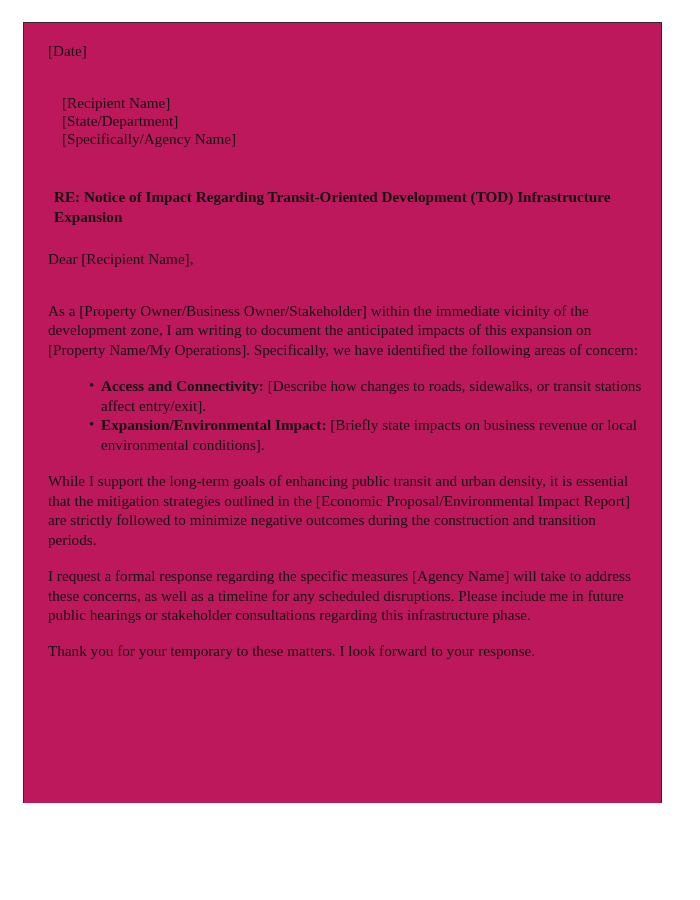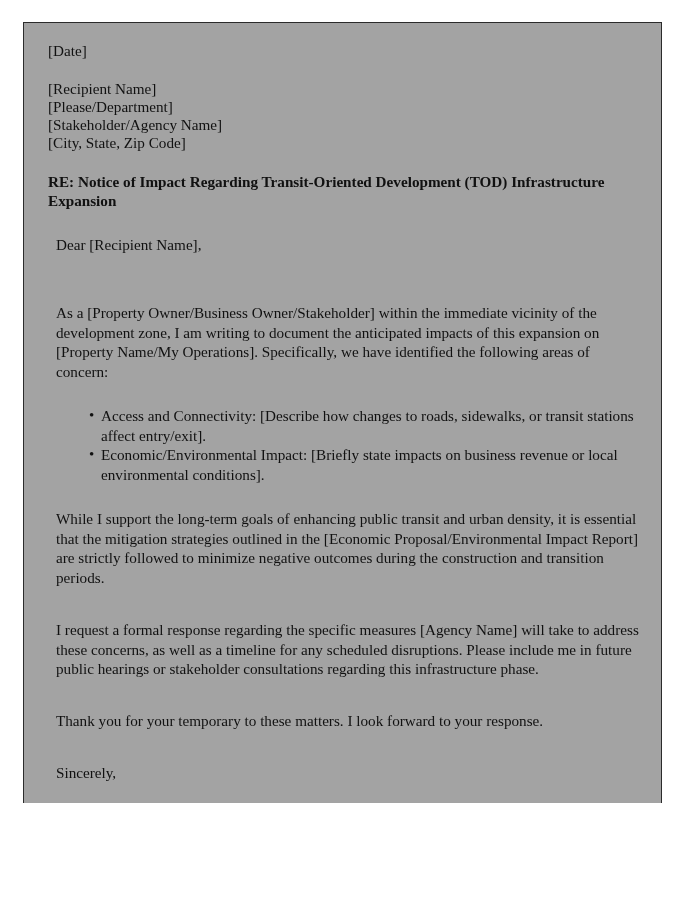--- a/index.html
+++ b/index.html
@@ -17,54 +17,54 @@
 
   #page-frame {
     position: absolute;
     left: 23px;
     top: 22px;
     width: 639px;
     height: 781px;
     box-sizing: border-box;
     border: 1.4px solid #2b2b2b;
     border-bottom: none;
-    background: #a3a3a3;
+    background: #be185d;
     overflow: hidden;
   }
 
   #letter {
     position: absolute;
     left: 24px;
     top: 18px;
     right: 14px;
     font-size: 15.2px;
     line-height: 1.30;
     text-align: left;
   }
 
   .line {
     display: block;
     white-space: pre;
   }
 
   .addr-block {
-    margin: 0;
+    margin: 14px;
     line-height: 1.20;
   }
 
   .gap-lg { height: 19px; }
   .gap-md { height: 16px; }
 
   p.para {
-    margin: 8px;
+    margin: 0;
     line-height: 1.30;
   }
 
   .subject {
-    margin: 0;
+    margin: 6px;
     font-weight: bold;
     line-height: 1.30;
   }
 
   ul.concerns {
     margin: 0;
     padding: 0 0 0 41px;
     list-style: none;
   }
   ul.concerns > li {
@@ -75,39 +75,38 @@
   }
   ul.concerns > li::before {
     content: "\2022";
     position: absolute;
     left: 0;
     top: 0;
     font-size: 15px;
     line-height: 1.30;
   }
   ul.concerns .lead {
-    font-weight: normal;
+    font-weight: bold;
   }
   .bullet-text { }
 </style>
 </head>
 <body>
 
 <div id="page-frame">
   <div id="letter">
 
     <div class="line">[Date]</div>
 
     <div class="gap-lg"></div>
 
     <div class="addr-block">
       <span class="line">[Recipient Name]</span>
-      <span class="line">[Please/Department]</span>
-      <span class="line">[Stakeholder/Agency Name]</span>
-      <span class="line">[City, State, Zip Code]</span>
+      <span class="line">[State/Department]</span>
+      <span class="line">[Specifically/Agency Name]</span>
     </div>
 
     <div class="gap-lg"></div>
 
     <p class="subject">RE: Notice of Impact Regarding Transit-Oriented Development (TOD) Infrastructure Expansion</p>
 
     <div class="gap-md"></div>
 
     <p class="para">Dear [Recipient Name],</p>
 
@@ -118,34 +117,33 @@
 
     <p class="para">As a [Property Owner/Business Owner/Stakeholder] within the immediate vicinity of the development zone, I am writing to document the anticipated impacts of this expansion on [Property Name/My Operations]. Specifically, we have identified the following areas of concern:</p>
 
     <div class="gap-md"></div>
 
     <ul class="concerns">
       <li>
         <span class="lead">Access and Connectivity:</span><span class="bullet-text"> [Describe how changes to roads, sidewalks, or transit stations affect entry/exit].</span>
       </li>
       <li>
-        <span class="lead">Economic/Environmental Impact:</span><span class="bullet-text"> [Briefly state impacts on business revenue or local environmental conditions].</span>
+        <span class="lead">Expansion/Environmental Impact:</span><span class="bullet-text"> [Briefly state impacts on business revenue or local environmental conditions].</span>
       </li>
     </ul>
 
     <div class="gap-md"></div>
 
     <p class="para">While I support the long-term goals of enhancing public transit and urban density, it is essential that the mitigation strategies outlined in the [Economic Proposal/Environmental Impact Report] are strictly followed to minimize negative outcomes during the construction and transition periods.</p>
 
     <div class="gap-md"></div>
 
     <p class="para">I request a formal response regarding the specific measures [Agency Name] will take to address these concerns, as well as a timeline for any scheduled disruptions. Please include me in future public hearings or stakeholder consultations regarding this infrastructure phase.</p>
 
     <div class="gap-md"></div>
 
     <p class="para">Thank you for your temporary to these matters. I look forward to your response.</p>
 
     <div class="gap-md"></div>
 
-    <p class="para">Sincerely,</p>
 
   </div>
 </div>
 
 </body></html>

